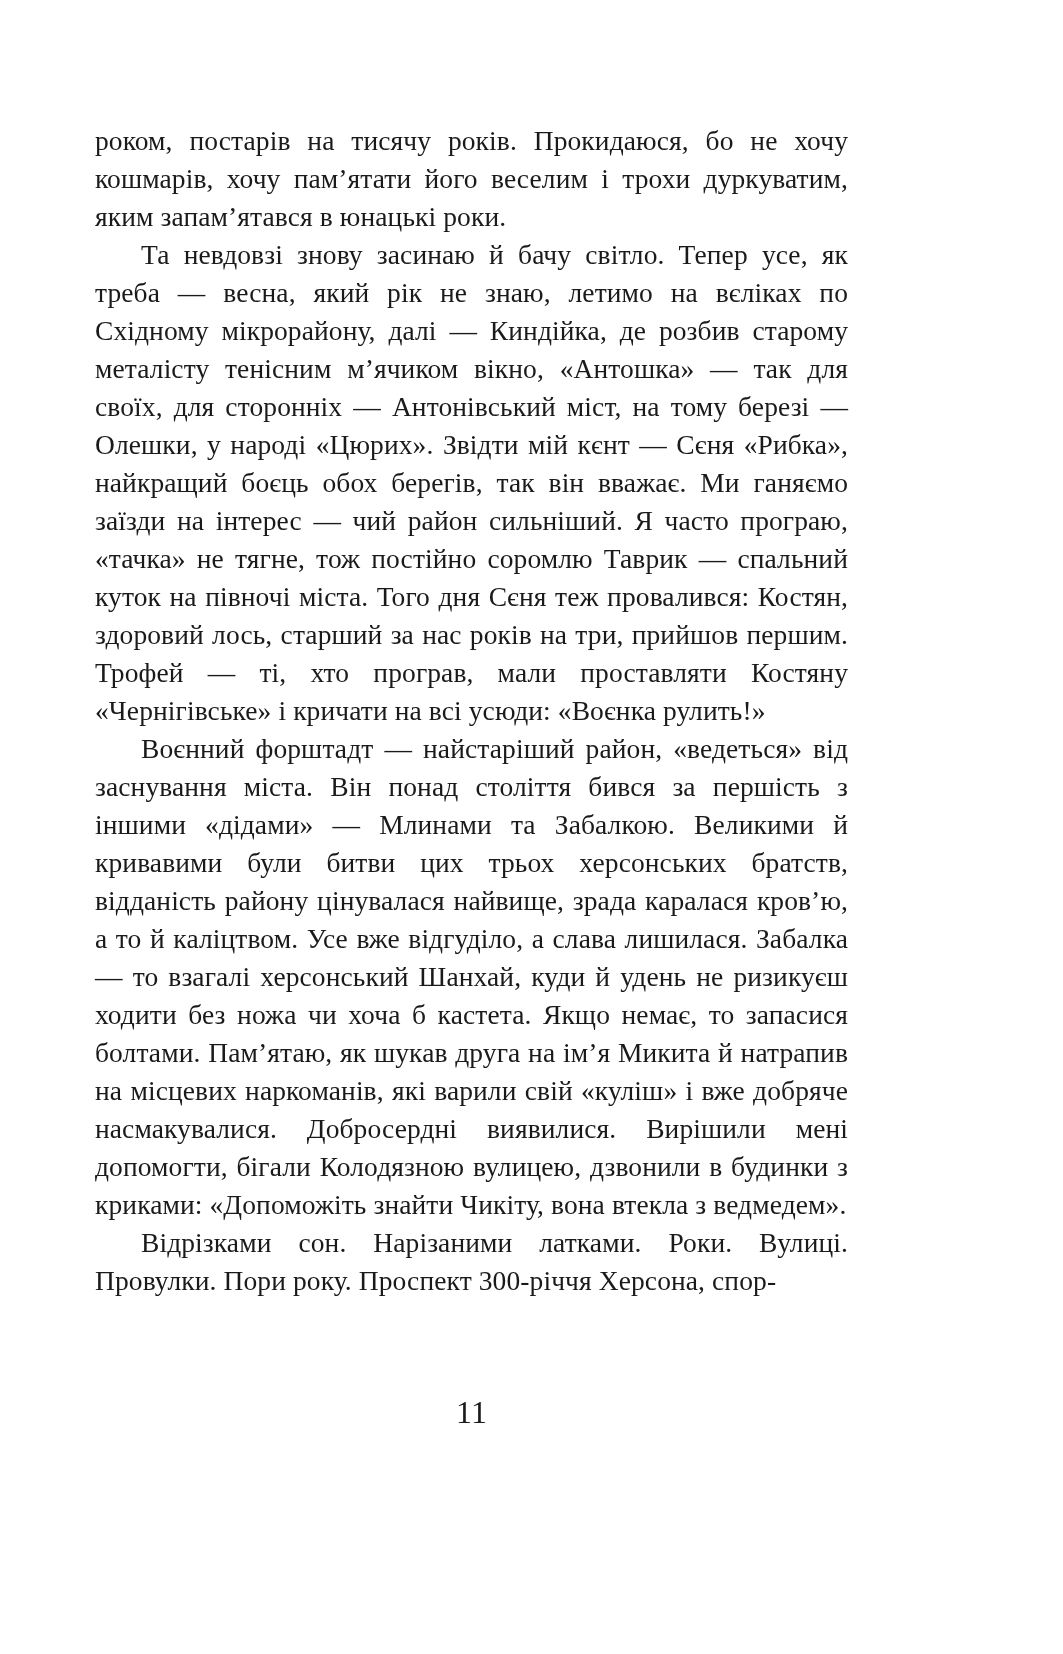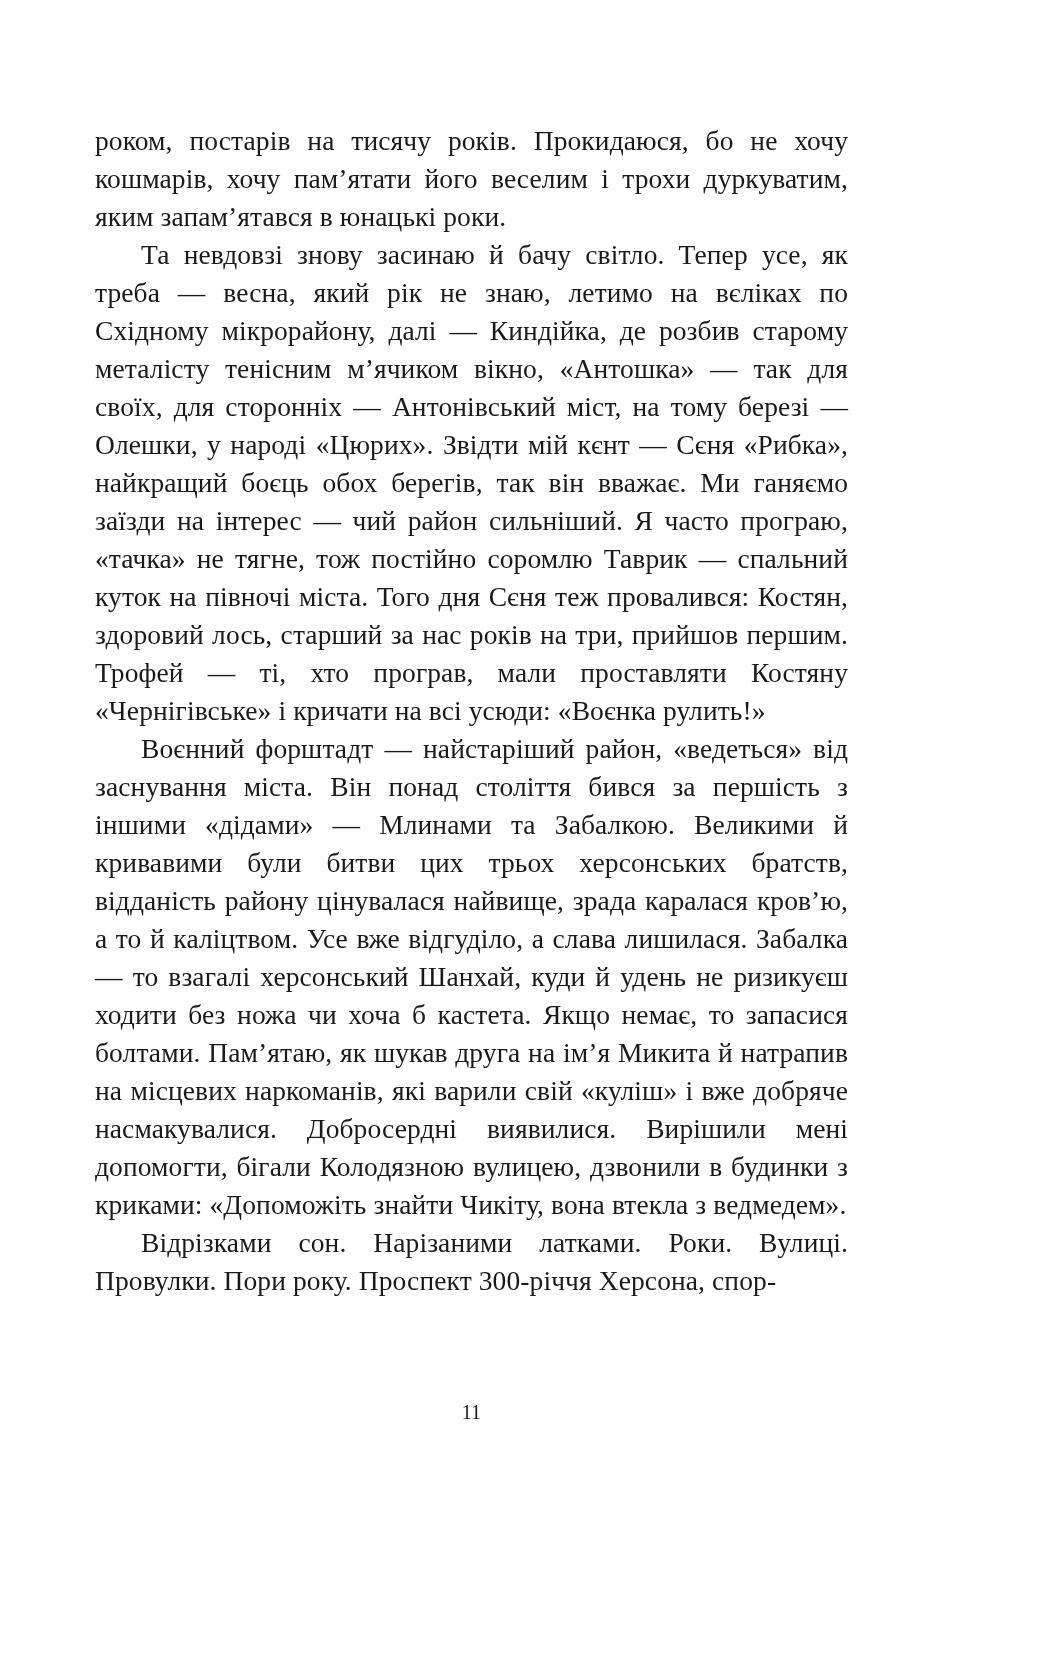--- a/index.html
+++ b/index.html
@@ -34,21 +34,21 @@
     }
     .text-block p.no-indent {
       text-indent: 0;
     }
     .page-number {
       position: absolute;
       left: 95px;
       top: 1396px;
       width: 753px;
       text-align: center;
-      font-size: 20px;
+      font-size: 32px;
       line-height: 32px;
       color: #1a1a1a;
     }
   </style>
 </head>
 <body>
 
 <div class="book-page">
   <div class="text-block">
     <p class="no-indent">роком, постарів на тисячу років. Прокидаюся, бо не хочу кошмарів, хочу пам’ятати його веселим і трохи дуркуватим, яким запам’ятався в юнацькі роки.</p>

